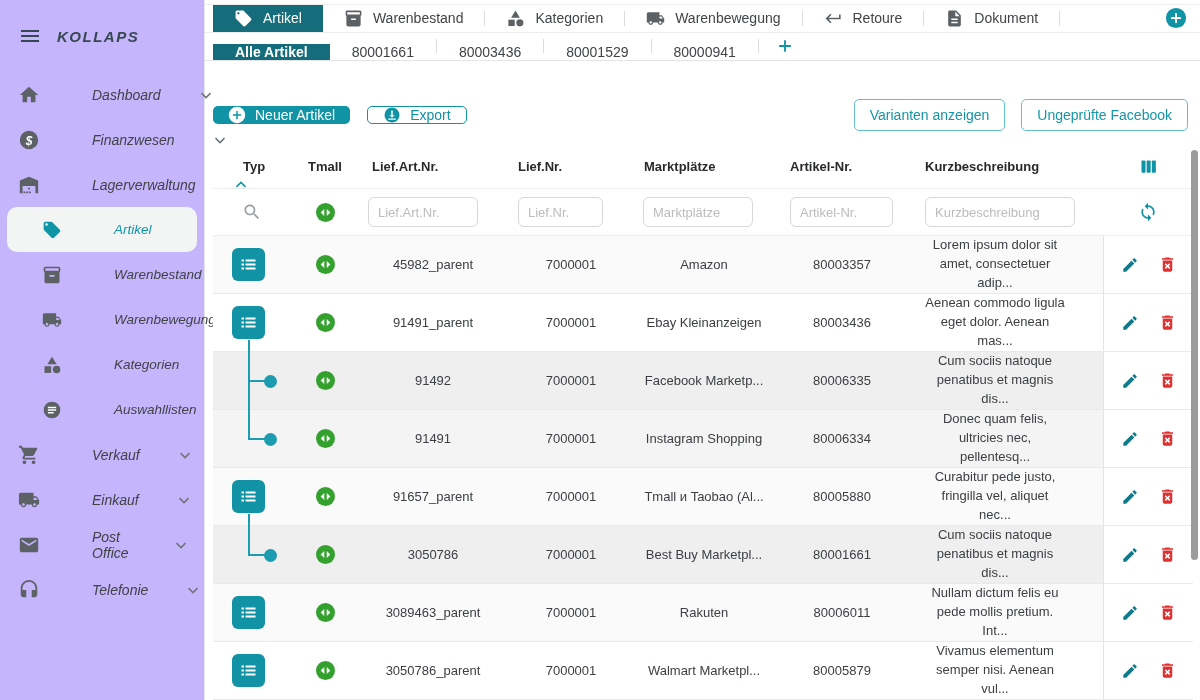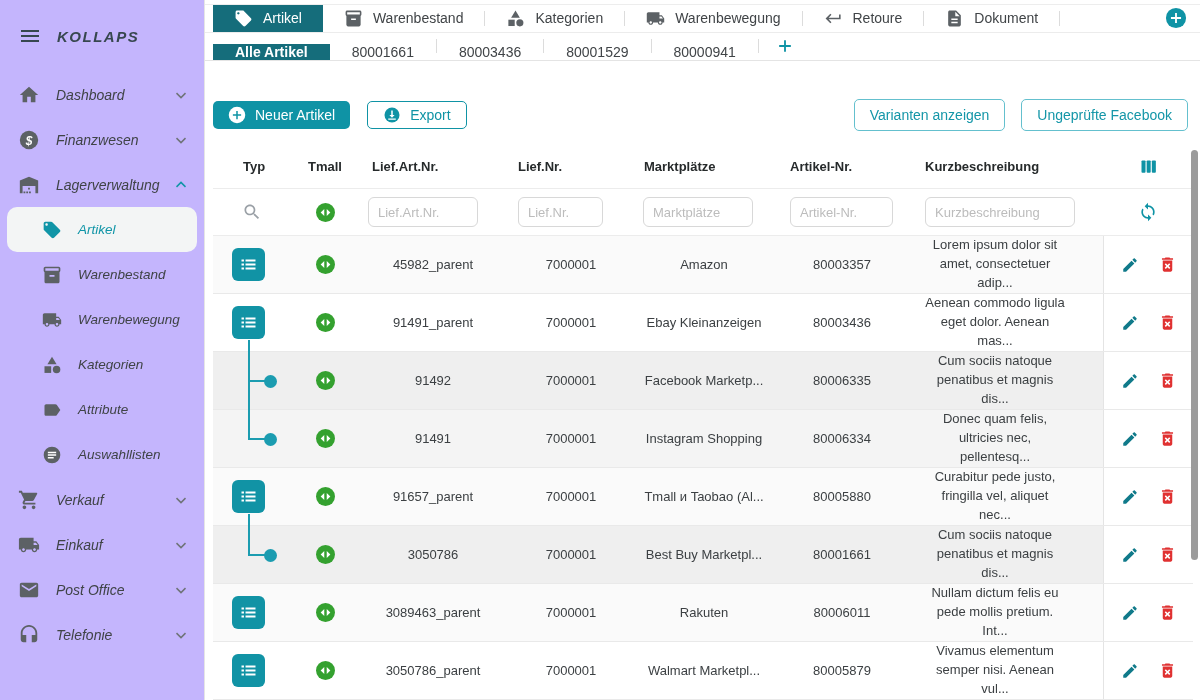--- a/index.html
+++ b/index.html
@@ -11,21 +11,21 @@
   .icon { display:inline-flex; align-items:center; justify-content:center; flex:0 0 auto; }
   .icon svg { width:100%; height:100%; display:block; }
 
   
   .sidebar { width:205px; flex:0 0 205px; border-right:1px solid #e5e5e5; background:#c4b5fd;font-style:italic; }
   .logo-row { height:56px; padding:16px 18px 0 18px; display:flex; align-items:center; gap:15px; }
   .logo-row .icon { width:24px; height:24px; color:#37474f; }
   .logo-text { font-size:15px; font-weight:bold; letter-spacing:1.5px; color:#37474f; }
   .nav { padding-top:16px; }
   .nav-item { height:45px; display:flex; align-items:center; padding:0 14px 0 18px;
-    font-size:14px; color:#3f4346; cursor:pointer; }
+    font-size:14px; color:#3f4346; cursor:pointer;gap:36px; }
   .nav-item .mi { width:22px; height:22px; color:#5c6165; margin-right:16px; }
   .nav-item .chev { width:18px; height:18px; margin-left:auto; color:#6f7478; }
   .nav-item .chev.teal { color:#1095a7; }
   .nav-item.sub { padding-left:42px; font-size:13.5px; }
   .nav-item.sub .mi { width:20px; height:20px; }
   .nav-item.active { background:#f3f5f5; border-radius:10px; margin:0 7px; padding-left:35px;
     color:#1095a7; }
   .nav-item.active .mi { color:#1095a7; }
 
   
@@ -46,21 +46,21 @@
     border-bottom:1px solid #e4e4e4; }
   .subtab { display:flex; align-items:center; padding:0 22px; font-size:14px; color:#404447;
     cursor:pointer; white-space:nowrap; }
   .subtab.active { background:var(--tab-active); color:#fff; font-weight:bold; }
   .subtab-div { width:1px; height:14px; background:#dcdcdc; align-self:center; }
   .subtab-add { width:20px; height:20px; align-self:center; margin-left:16px;
     color:var(--primary); cursor:pointer; }
 
   
   .toolbar { display:flex; align-items:center; margin:38px 12px 14px 8px; }
-  .btn { height:28px; border-radius:5px; display:inline-flex; align-items:center; gap:9px;
+  .btn { height:18px; border-radius:5px; display:inline-flex; align-items:center; gap:9px;
     font-size:14px; padding:0 15px; cursor:pointer; background:#fff; }
   .btn .mi { width:18px; height:18px; }
   .btn-primary { background:var(--primary); color:#fff; border:none; margin-right:17px; }
   .btn-outline { color:var(--primary); border:1px solid var(--primary); }
   .btn-light { color:#1496a8; border:1px solid #64c0ce; height:32px; margin-left:16px; }
   .toolbar .spacer { margin-left:auto; }
 
   
   .table { margin:0 7px 0 8px; }
   .trow { display:grid; grid-template-columns:77px 70px 140px 130px 140px 130px 1fr 90px;
@@ -202,28 +202,20 @@
               <path d="M12 2l-5.5 9h11z"></path>
               <circle cx="17.5" cy="17.5" r="4.5"></circle>
               <rect x="3" y="13.5" width="8" height="8"></rect>
             </svg>
           </span>
           <span>Kategorien</span>
         </div>
         <div class="nav-item sub">
           <span class="icon mi">
             <svg viewBox="0 0 24 24" fill="currentColor">
-              <path d="M17.63 5.84C17.27 5.33 16.67 5 16 5L5 5.01C3.9 5.01 3 5.9 3 7v10c0 1.1.9 1.99 2 1.99L16 19c.67 0 1.27-.33 1.63-.84L22 12l-4.37-6.16z"></path>
-            </svg>
-          </span>
-          <span>Attribute</span>
-        </div>
-        <div class="nav-item sub">
-          <span class="icon mi">
-            <svg viewBox="0 0 24 24" fill="currentColor">
               <circle cx="12" cy="12" r="10"></circle>
               <path fill="#fff" d="M7 8h10v1.8H7zM7 11.2h10V13H7zM7 14.4h7v1.8H7z"></path>
             </svg>
           </span>
           <span>Auswahllisten</span>
         </div>
         <div class="nav-item">
           <span class="icon mi">
             <svg viewBox="0 0 24 24" fill="currentColor">
               <path d="M7 18c-1.1 0-1.99.9-1.99 2S5.9 22 7 22s2-.9 2-2-.9-2-2-2zM1 2v2h2l3.6 7.59-1.35 2.45c-.16.28-.25.61-.25.96 0 1.1.9 2 2 2h12v-2H7.42c-.14 0-.25-.11-.25-.25l.03-.12.9-1.63h7.45c.75 0 1.41-.41 1.75-1.03l3.58-6.49c.08-.14.12-.31.12-.49 0-.55-.45-1-1-1H5.21l-.94-2H1zm16 16c-1.1 0-1.99.9-1.99 2s.89 2 1.99 2 2-.9 2-2-.9-2-2-2z"></path>

